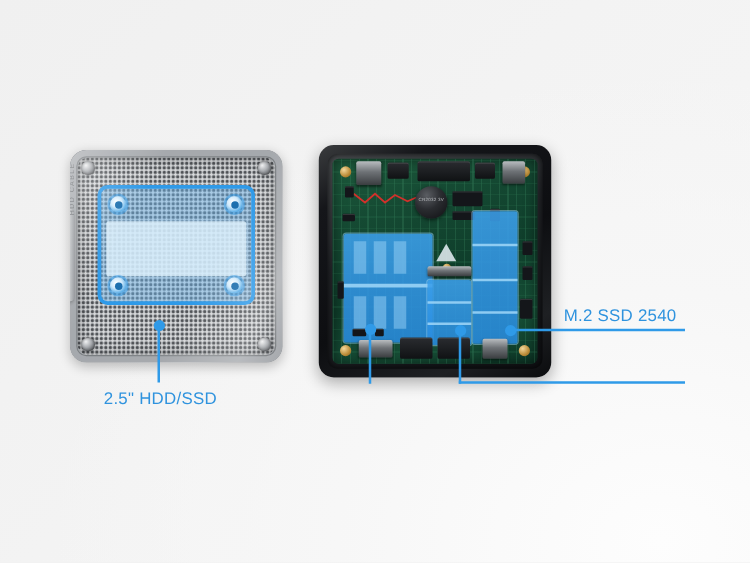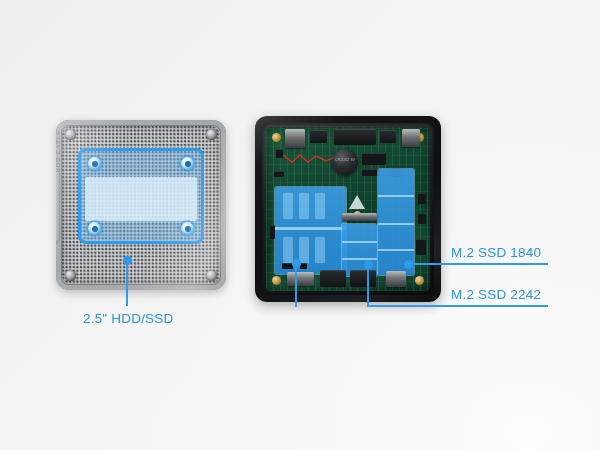--- a/index.html
+++ b/index.html
@@ -252,20 +252,19 @@
 
   <div class="dot" style="left:123px;top:256px"></div>
   <div class="lead" style="left:126px;top:264px;width:2px;height:42px"></div>
   <div class="lbl" style="left:83px;top:311px">2.5" HDD/SSD</div>
 
   <div class="dot" style="left:292px;top:259px"></div>
   <div class="lead" style="left:295px;top:267px;width:2px;height:40px"></div>
 
   <div class="dot" style="left:404px;top:260px"></div>
   <div class="lead" style="left:408px;top:263px;width:140px;height:2px"></div>
-  <div class="lbl" style="left:451px;top:245px">M.2 SSD 1840</div>
+  <div class="lbl" style="left:451px;top:245px">M.2 SSD 2540</div>
 
   <div class="dot" style="left:364px;top:260px"></div>
   <div class="lead" style="left:367px;top:268px;width:2px;height:39px"></div>
   <div class="lead" style="left:367px;top:305px;width:181px;height:2px"></div>
-  <div class="lbl" style="left:451px;top:287px">M.2 SSD 2242</div>
 
 </div>
 
 </body></html>

